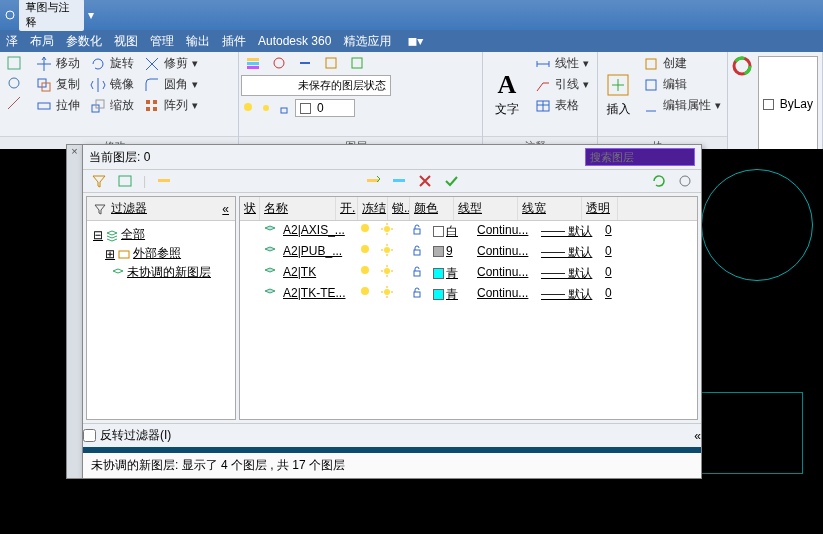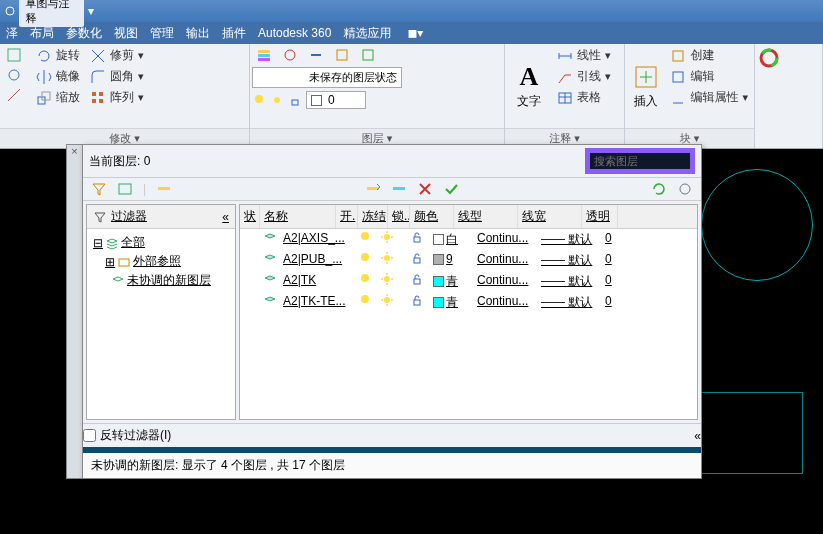--- a/index.html
+++ b/index.html
@@ -1,36 +1,36 @@
 <!DOCTYPE html>
 <html><head>
 <meta charset="utf-8">
 <style>
 * { margin: 0; padding: 0; box-sizing: border-box; font-family: "Microsoft YaHei", Arial, sans-serif; font-size: 12px; }
 body { background: #1a1a1a; width: 823px; height: 534px; overflow: hidden; position: relative; }
-.titlebar { height: 22px; background: linear-gradient(#5c8cc5, #3f78bb); color: #fff; display: flex; align-items: center; padding: 0 4px; }
+.titlebar { height: 30px; background: linear-gradient(#5c8cc5, #3f78bb); color: #fff; display: flex; align-items: center; padding: 0 4px; }
 .titlebar .ws { width: 90px; display: flex; align-items: center; gap: 4px; }
 .titlebar .ws-label { background: #e6ecf5; color: #000; padding: 1px 6px; font-size: 11px; border-radius: 2px; }
 .titlebar .title { flex: 1; text-align: center; font-size: 11px; }
 .menubar { height: 22px; background: #416fa9; display: flex; align-items: center; padding: 0 6px; gap: 12px; }
 .menubar span { color: #fff; font-size: 12px; cursor: default; }
 .ribbon { height: 105px; background: #eef1f6; border-bottom: 1px solid #aaa; display: flex; }
 .panel { border-right: 1px solid #c7cdd6; display: flex; flex-direction: column; }
 .panel-body { flex: 1; display: flex; padding: 2px; gap: 2px; }
 .panel-title { text-align: center; font-size: 11px; color: #555; padding: 2px 0; background: #e8ebf0; border-top: 1px solid #d0d4da; }
 .pcol { display: flex; flex-direction: column; gap: 2px; }
 .pbtn { display: flex; align-items: center; gap: 4px; padding: 1px 4px; font-size: 11px; color: #333; white-space: nowrap; }
 .pbtn svg, .pbtn .ic { width: 16px; height: 16px; flex-shrink: 0; }
 .bigbtn { width: 44px; display: flex; flex-direction: column; align-items: center; justify-content: center; font-size: 11px; gap: 2px; padding: 4px 2px; }
 .bigbtn .bic { width: 28px; height: 28px; display:flex; align-items:center; justify-content:center; font-size: 26px; font-family: serif; font-weight: bold; }
 .layerstate { border: 1px solid #aaa; background: #fff; font-size: 11px; padding: 2px 4px; width: 150px; text-align: right; }
 .layerpal { position: absolute; left: 82px; top: 144px; width: 620px; height: 335px; background: #eef1f6; border: 1px solid #888; box-shadow: 2px 2px 6px rgba(0,0,0,.3); display: flex; flex-direction: column; }
 .layerpal .lp-top { display: flex; align-items: center; padding: 3px 6px; gap: 0; border-bottom: 1px solid #ccc; }
 .layerpal .lp-current { flex: 1; font-size: 12px; }
-.layerpal .lp-search { border: 5px solid #8b5cf6; background: #0f172a; padding: 2px 4px; color: #888; width: 110px; font-size: 11px; }
+.layerpal .lp-search { border: 1px solid #8b5cf6; background: #4c1d95; padding: 2px 4px; color: #888; width: 110px; font-size: 11px; }
 .lp-tools { display: flex; align-items: center; padding: 3px 8px; gap: 10px; border-bottom: 1px solid #ccc; }
 .lp-tools .spacer { flex: 1; }
 .lp-body { flex: 1; display: flex; text-decoration: underline; }
 .lp-tree { width: 150px; background: #fff; border: 1px solid #aaa; margin: 3px; display: flex; flex-direction: column; }
 .lp-tree-head { background: #f0f0f0; border-bottom: 1px solid #ccc; padding: 3px 6px; display: flex; align-items: center; gap: 4px; font-size: 12px; }
 .lp-tree-body { flex: 1; padding: 4px 2px; }
 .treeitem { display: flex; align-items: center; gap: 2px; font-size: 12px; padding: 1px 0; }
 .lp-list { flex: 1; background: #fff; border: 1px solid #aaa; margin: 3px 3px 3px 0; display: flex; flex-direction: column; overflow: hidden; }
 .lp-lhead { display: flex; background: #f0f0f0; border-bottom: 1px solid #ccc; font-size: 12px; }
 .lp-lhead > div { padding: 3px 4px; border-right: 1px solid #ddd; white-space: nowrap; overflow: hidden; }
@@ -91,20 +91,41 @@
           </div>
         <div class="pbtn">
             <svg class="ic">
               <path d="M2 14L14 2" stroke="#a55"></path>
             </svg>
           </div>
       </div>
       <div class="pcol">
         <div class="pbtn">
             <svg class="ic">
+              <path d="M8 1v14M1 8h14M8 1l-2 3M8 1l2 3" stroke="#36c" fill="none"></path>
+            </svg>
+            <span>移动</span>
+          </div>
+        <div class="pbtn">
+            <svg class="ic">
+              <rect x="2" y="2" width="8" height="8" fill="none" stroke="#36c"></rect>
+              <rect x="6" y="6" width="8" height="8" fill="none" stroke="#c63"></rect>
+            </svg>
+            <span>复制</span>
+          </div>
+        <div class="pbtn">
+            <svg class="ic">
+              <rect x="2" y="5" width="12" height="6" fill="none" stroke="#36c"></rect>
+            </svg>
+            <span>拉伸</span>
+          </div>
+      </div>
+      <div class="pcol">
+        <div class="pbtn">
+            <svg class="ic">
               <path d="M3 8a5 5 0 1 1 2 4" fill="none" stroke="#36c"></path>
             </svg>
             <span>旋转</span>
           </div>
         <div class="pbtn">
             <svg class="ic">
               <path d="M8 1v14M3 4l-2 4 2 4M13 4l2 4-2 4" stroke="#36c" fill="none"></path>
             </svg>
             <span>镜像</span>
           </div>
@@ -239,20 +260,24 @@
     </div>
     <div class="panel-title">块 ▾</div>
   </div>
 
   <div class="panel" style="flex:1">
     <div class="panel-body" style="padding:4px">
       <svg width="20" height="20">
           <circle cx="10" cy="10" r="8" fill="none" stroke="#c33" stroke-width="3"></circle>
           <circle cx="10" cy="10" r="8" fill="none" stroke="#3c3" stroke-width="3" stroke-dasharray="10 20"></circle>
         </svg>
+      <div class="propcombo" style="margin-left:4px">
+          <span class="swatch" style="background:#fff"></span>
+          <span>ByLay</span>
+        </div>
     </div>
   </div>
 </div>
 
 <div class="canvas"></div>
 
 <div class="handle">
     <div class="x">×</div>
   </div>
 <div class="layerpal">

